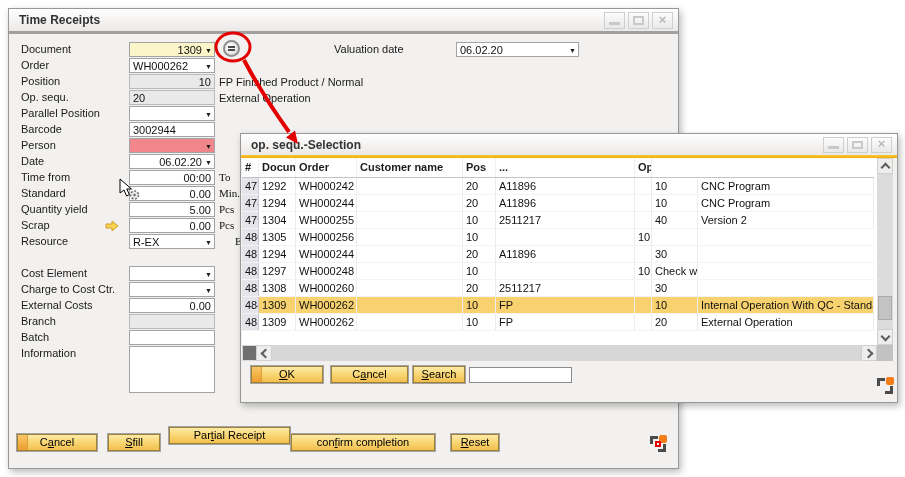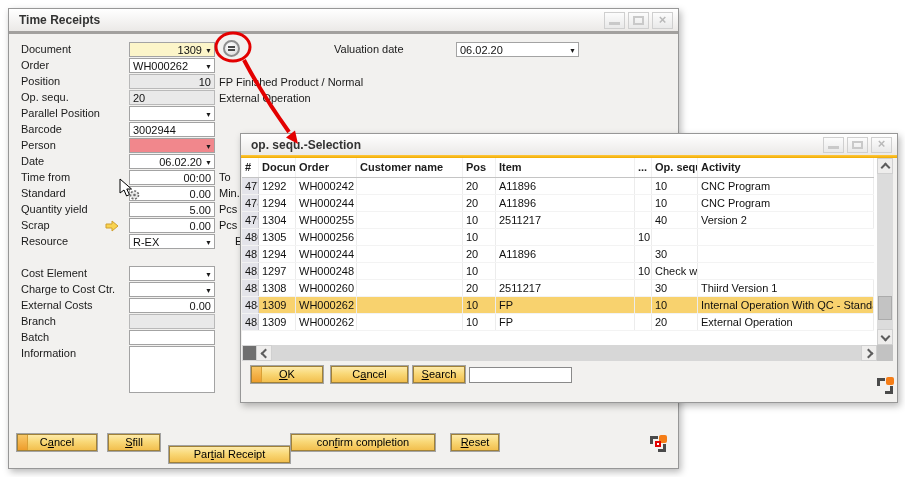--- a/index.html
+++ b/index.html
@@ -27,21 +27,21 @@
        border:1px solid #a3a3a3;background:#fff;display:flex;align-items:center;
        padding:0 3px;white-space:nowrap;overflow:hidden;}
   .fld .val{flex:1;line-height:12px;}
   .fld.right .val{text-align:right;}
   .fld.combo{padding-right:12px;}
   .arr{position:absolute;right:2px;top:3px;font-size:7px;color:#1a1a1a;line-height:9px;}
   .fld.disabled{background:#e9e9e9;border-color:#b9b9b9;}
   .fld.yellow{background:#fcf5c9;}
   .fld.pink{background:#f1878c;}
   .fld.tall{height:47px;align-items:flex-start;}
-  .sfx{position:absolute;left:210px;height:15px;line-height:15px;white-space:nowrap;}
+  .sfx{position:absolute;left:210px;height:15px;line-height:15px;white-space:nowrap;font-family:Liberation Serif, serif;}
   .info{position:absolute;left:210px;height:15px;line-height:15px;white-space:nowrap;color:#1a1a1a;}
 
   .cfl{position:absolute;left:214px;top:31px;width:17px;height:17px;border-radius:50%;
        border:2px solid #8e8e8e;background:radial-gradient(circle at 40% 35%,#ffffff,#d8d8d8);box-sizing:border-box;}
   .cfl i{position:absolute;left:3px;width:7px;height:2px;background:#4a4a4a;}
   .cfl i.l1{top:4px;} .cfl i.l2{top:7px;}
 
   
   .btn{position:absolute;height:17px;box-sizing:border-box;border:1px solid #a08138;
        background:linear-gradient(#fdeaa9,#f9d877 45%,#f2bf4e);
@@ -242,21 +242,21 @@
       <circle cx="16.5" cy="17" r="4" fill="#e9e9e9" stroke="#6f6f6f" stroke-width="1.6" stroke-dasharray="2,1.6"></circle>
       <circle cx="16.5" cy="17" r="1.3" fill="#6f6f6f"></circle>
     </svg>
 
     <div class="btn default" style="left:8px;top:425px;width:80px">
       <span class="cap"><span>C</span><span class="mn">a</span><span>ncel</span></span>
     </div>
     <div class="btn" style="left:99px;top:425px;width:52px">
       <span class="cap"><span></span><span class="mn">S</span><span>fill</span></span>
     </div>
-    <div class="btn" style="left:160px;top:437px;width:121px">
+    <div class="btn" style="left:160px;top:418px;width:121px">
       <span class="cap"><span>Par</span><span class="mn">t</span><span>ial Receipt</span></span>
     </div>
     <div class="btn" style="left:282px;top:425px;width:144px">
       <span class="cap"><span>con</span><span class="mn">f</span><span>irm completion</span></span>
     </div>
     <div class="btn" style="left:442px;top:425px;width:48px">
       <span class="cap"><span></span><span class="mn">R</span><span>eset</span></span>
     </div>
 
     <div class="expand" style="left:641px;top:426px">
@@ -285,24 +285,22 @@
     <div style="position:absolute;left:0;top:21px;right:0;height:3px;background:linear-gradient(#ffc83d,#f0ab00);"></div>
 
     <div class="tablebg"></div>
 
     <div class="thead">
       <div class="th">#</div>
       <div class="th">Docum</div>
       <div class="th">Order</div>
       <div class="th">Customer name</div>
       <div class="th">Pos</div>
-      <div class="th">Item</div>
       <div class="th">...</div>
       <div class="th">Op. sequ.</div>
-      <div class="th">Activity</div>
     </div>
 
     <div class="trow" style="top:44px">
       <div class="c num">477</div>
         <div class="c">1292</div>
         <div class="c">WH000242</div>
         <div class="c"></div>
         <div class="c">20</div>
         <div class="c">A11896</div>
         <div class="c"></div>
@@ -363,21 +361,20 @@
     </div>
     <div class="trow" style="top:146px">
       <div class="c num">483</div>
         <div class="c">1308</div>
         <div class="c">WH000260</div>
         <div class="c"></div>
         <div class="c">20</div>
         <div class="c">2511217</div>
         <div class="c"></div>
         <div class="c">30</div>
-        <div class="c">Thiird Version 1</div>
     </div>
     <div class="trow sel" style="top:163px">
       <div class="c num">484</div>
         <div class="c">1309</div>
         <div class="c">WH000262</div>
         <div class="c"></div>
         <div class="c">10</div>
         <div class="c">FP</div>
         <div class="c"></div>
         <div class="c">10</div>

